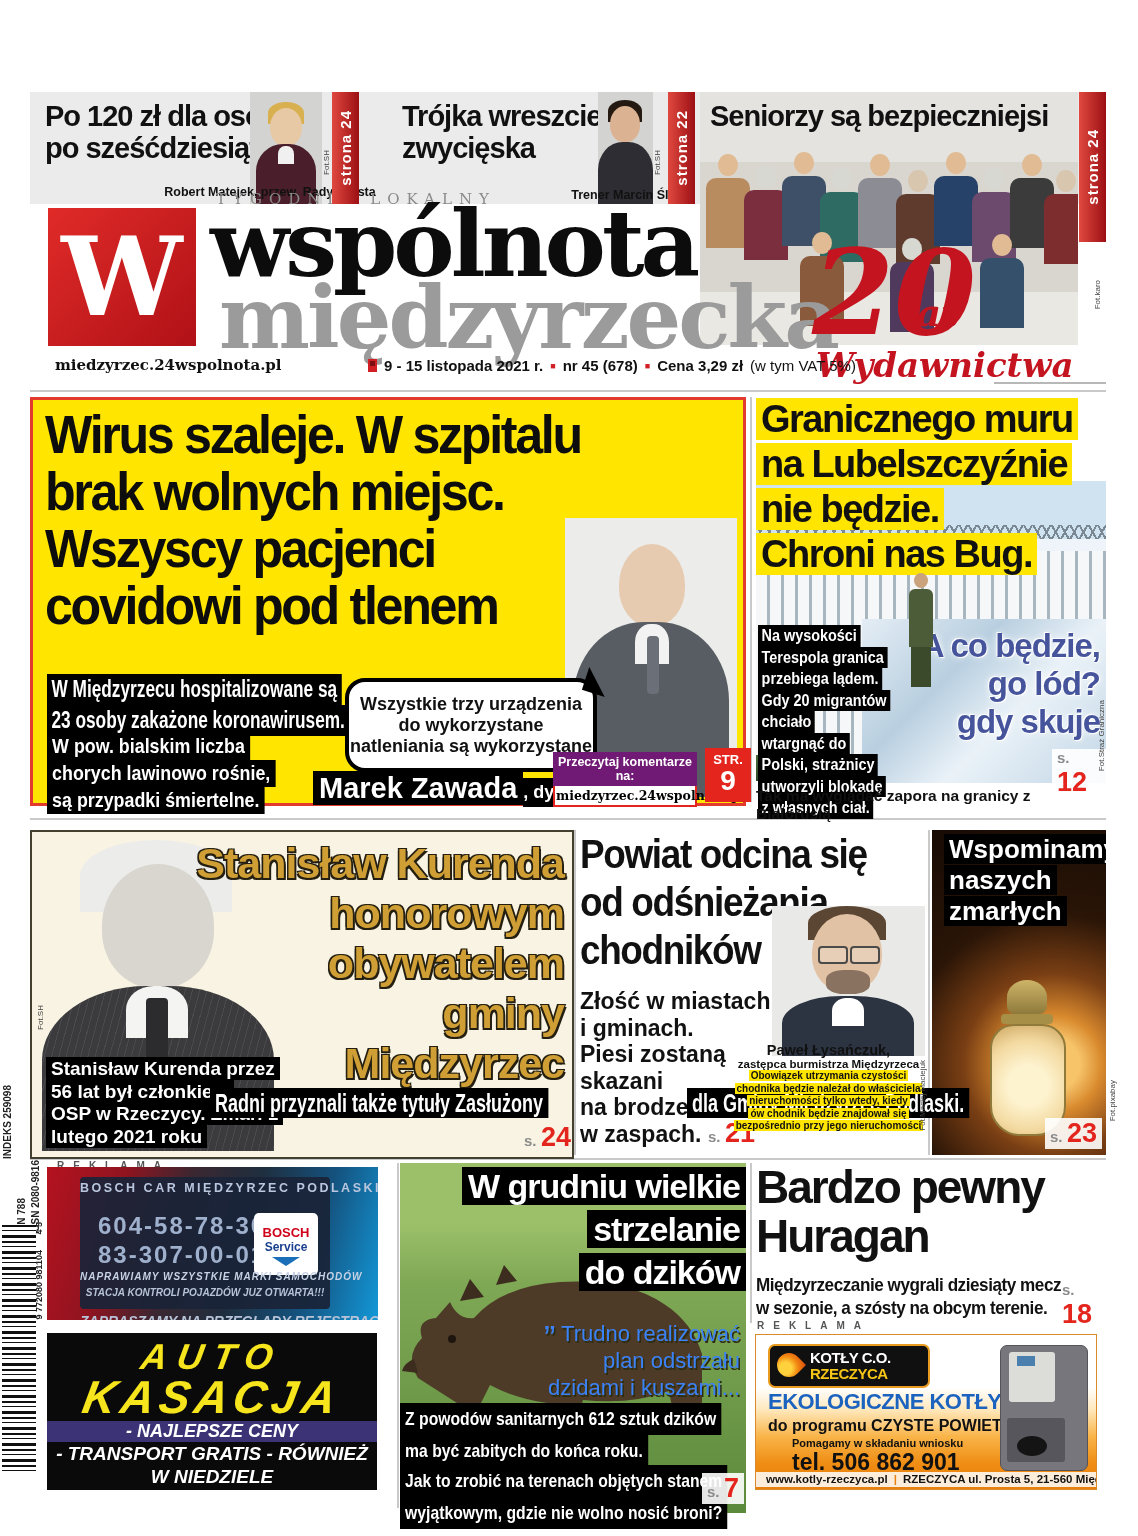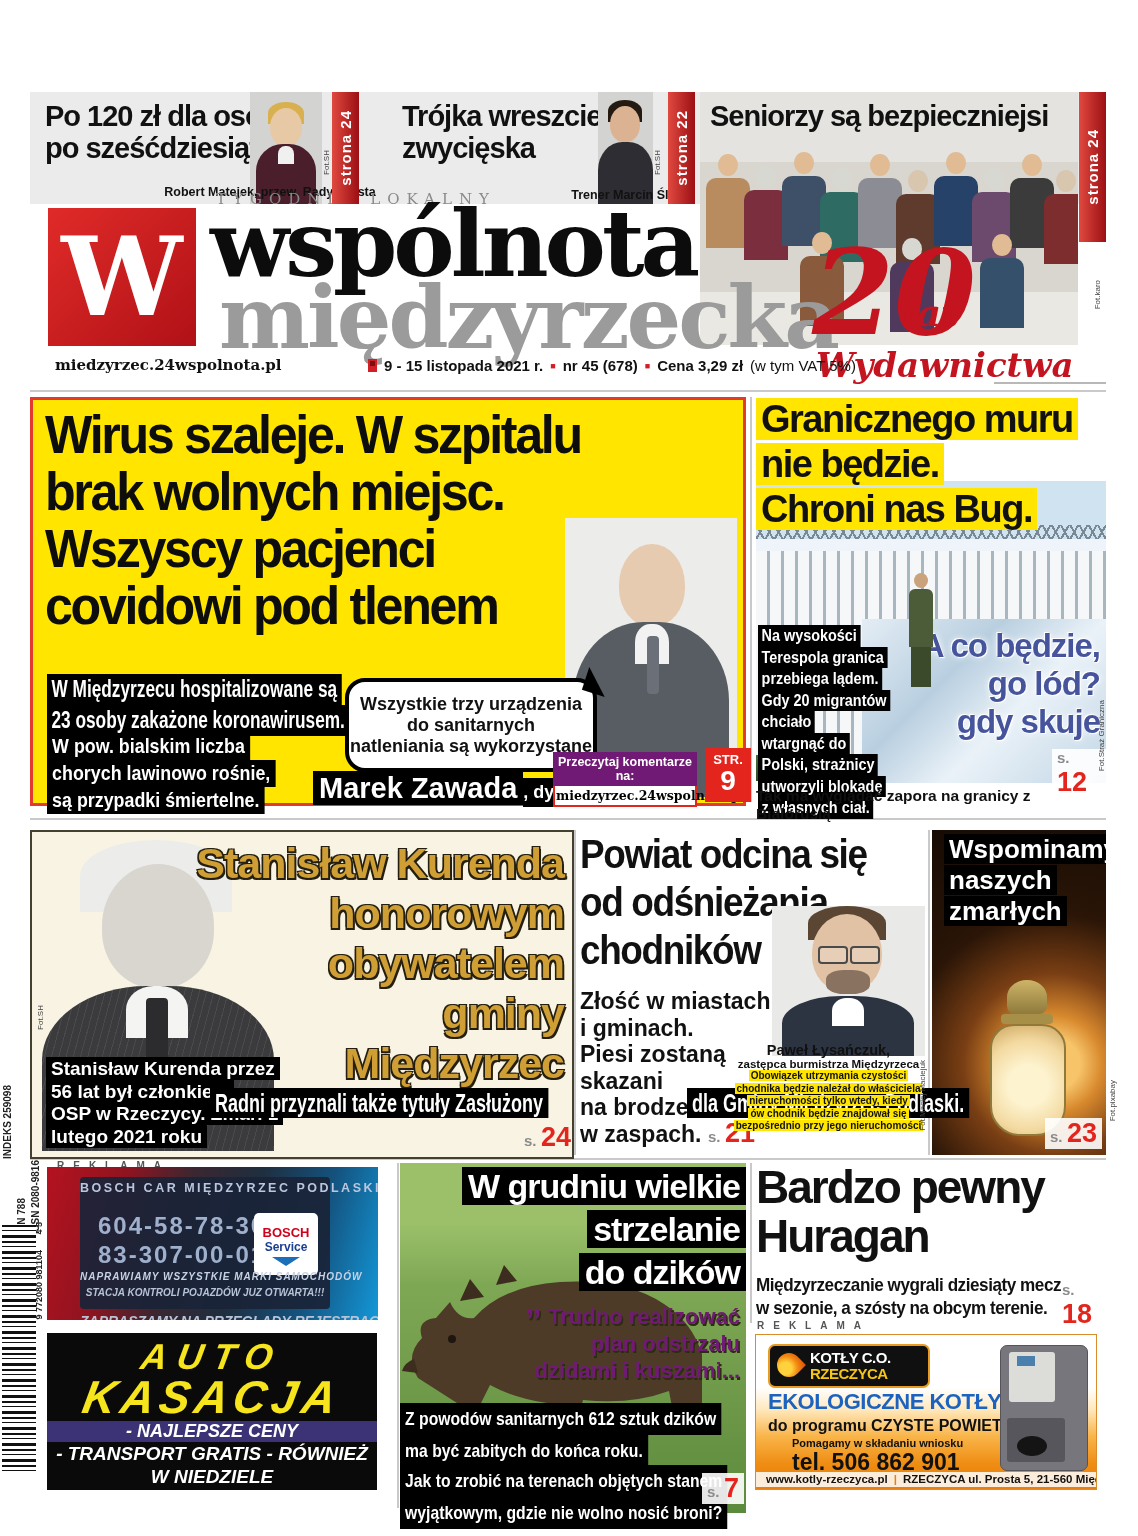--- a/index.html
+++ b/index.html
@@ -135,21 +135,21 @@
   .kas1{margin-top:6px;color:#f6e51d;font-style:italic;font-weight:bold;font-size:36px;letter-spacing:10px;transform:skewX(-10deg);line-height:36px;}
   .kas2{color:#f6e51d;font-style:italic;font-weight:bold;font-size:46px;letter-spacing:5px;transform:skewX(-10deg);line-height:44px;}
   .kas3{margin-top:2px;background:#3b3375;color:#fff;font-style:italic;font-weight:bold;font-size:18px;line-height:21px;}
   .kas4{color:#fff;font-style:italic;font-weight:bold;font-size:19px;line-height:23px;}
   .kas5{color:#f6e51d;font-style:italic;font-weight:bold;font-size:37px;line-height:40px;}
   
   .boarbox{left:400px;top:1163px;width:346px;height:373px;overflow:hidden;}
   .boarphoto{position:absolute;left:0;top:0;width:346px;height:350px;background:linear-gradient(#9cc06a 0 60px,#7fa855 120px,#5c8a3c 100%);}
   .boarhl{position:absolute;right:0;top:2px;z-index:4;text-align:right;font-weight:bold;font-size:34px;line-height:43px;letter-spacing:-1px;color:#fff;white-space:nowrap;}
   .boarhl span{background:#000;padding:0 6px;}
-  .boarq{position:absolute;right:6px;top:140px;z-index:4;text-align:right;font-weight:bold;font-size:22px;line-height:27px;color:#701a75;
+  .boarq{position:absolute;right:6px;top:157px;z-index:4;text-align:right;font-weight:normal;font-size:22px;line-height:27px;color:#3b82f6;
          text-shadow:1.5px 1.5px 0 #2c2c10;}
   .boarq .qm{font-size:34px;line-height:20px;vertical-align:-8px;}
   .boarsub{position:absolute;left:0;z-index:4;font-weight:bold;font-size:18.5px;line-height:28px;white-space:nowrap;}
   .boarsub span{background:#000;color:#fff;padding:2px 6px;}
   .s7{position:absolute;left:302px;top:310px;z-index:5;}
   
   .hurcol{left:756px;top:1163px;width:350px;}
   .hurhl{font-weight:bold;font-size:46px;line-height:49px;letter-spacing:-2px;}
   .hurbody{position:absolute;left:0;top:110px;font-weight:bold;font-size:19px;line-height:23px;letter-spacing:-.5px;white-space:nowrap;}
   .s18{position:absolute;left:306px;top:118px;}
@@ -313,21 +313,21 @@
       <div class="bline"><span class="sx75">23 osoby zakażone koronawirusem.</span></div>
     </div>
     <div class="leadsub" style="left:14px;top:333px;font-size:21px;line-height:24px;">
       <div class="bline"><span class="sx85">W pow. bialskim liczba</span></div>
       <div class="bline"><span class="sx85">chorych lawinowo rośnie,</span></div>
       <div class="bline"><span class="sx85">są przypadki śmiertelne.</span></div>
     </div>
     <div class="bubble">
       <div class="tail"></div>
       <div>Wszystkie trzy urządzenia</div>
-      <div>do sanitarnych</div>
+      <div>do wykorzystane</div>
       <div>natleniania są wykorzystane</div>
     </div>
     <div class="zname">
       <span class="nm">Marek Zawada</span><span class="rl">, dyrektor szpitala</span>
     </div>
     <div class="comments">
       <div class="r">Przeczytaj komentarze na:</div>
       <div class="w">miedzyrzec.24wspolnota.pl</div>
     </div>
     <div class="str9">
@@ -338,20 +338,21 @@
 
   <div class="rule" style="left:750px;top:397px;width:2px;height:405px;"></div>
 
   <div class="abs borderbox">
     <div class="fencephoto">
       <div class="wire"></div>
       <div class="hedge"></div>
     </div>
     <div class="bhl">
       <div><span>Granicznego muru</span></div>
+      <div><span>na Lubelszczyźnie</span></div>
       <div><span>nie będzie.</span></div>
       <div><span>Chroni nas Bug.</span></div>
     </div>
     <div class="ice">
       <div class="t" style="margin-top:8px;">A co będzie,</div>
       <div class="t">go lód?</div>
       <div class="t">gdy skuje</div>
     </div>
     <div class="soldier">
       <div class="sh"></div>

